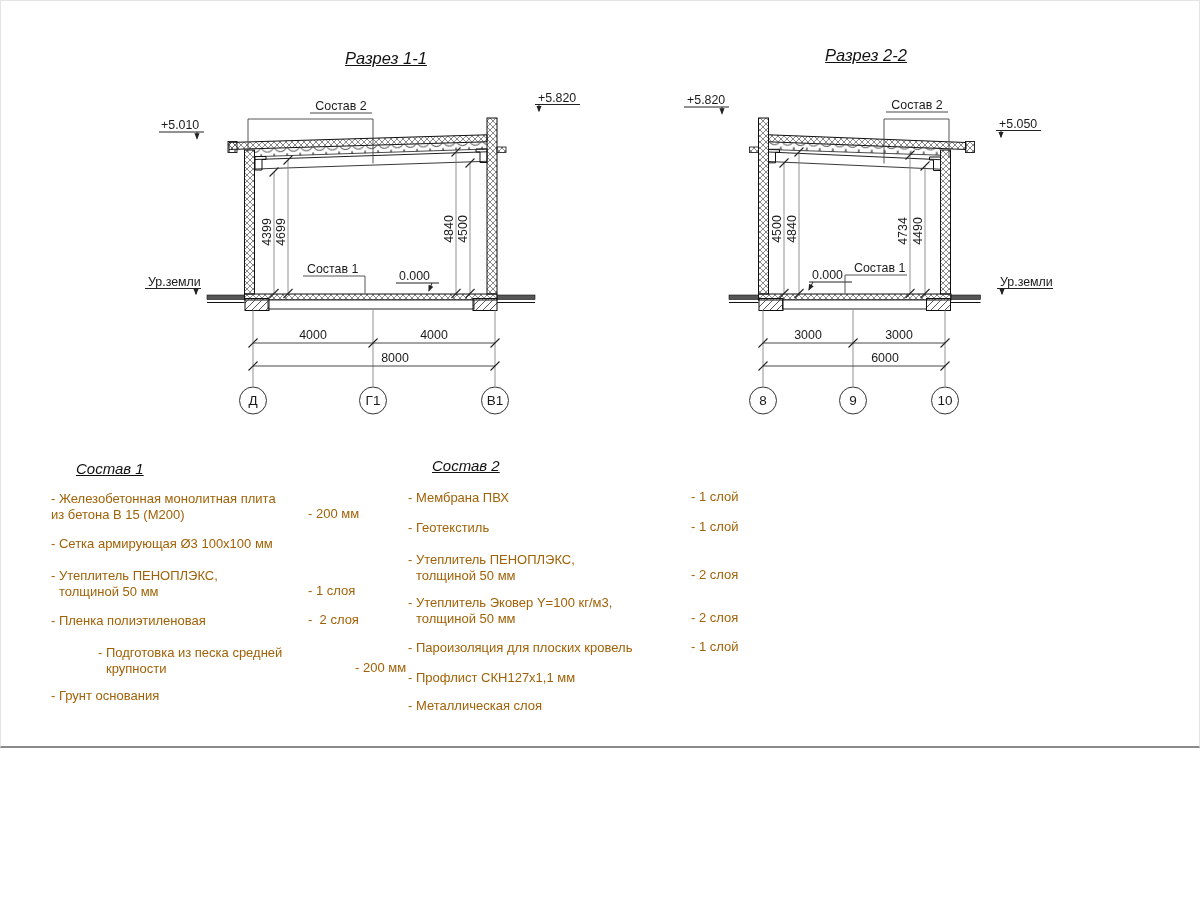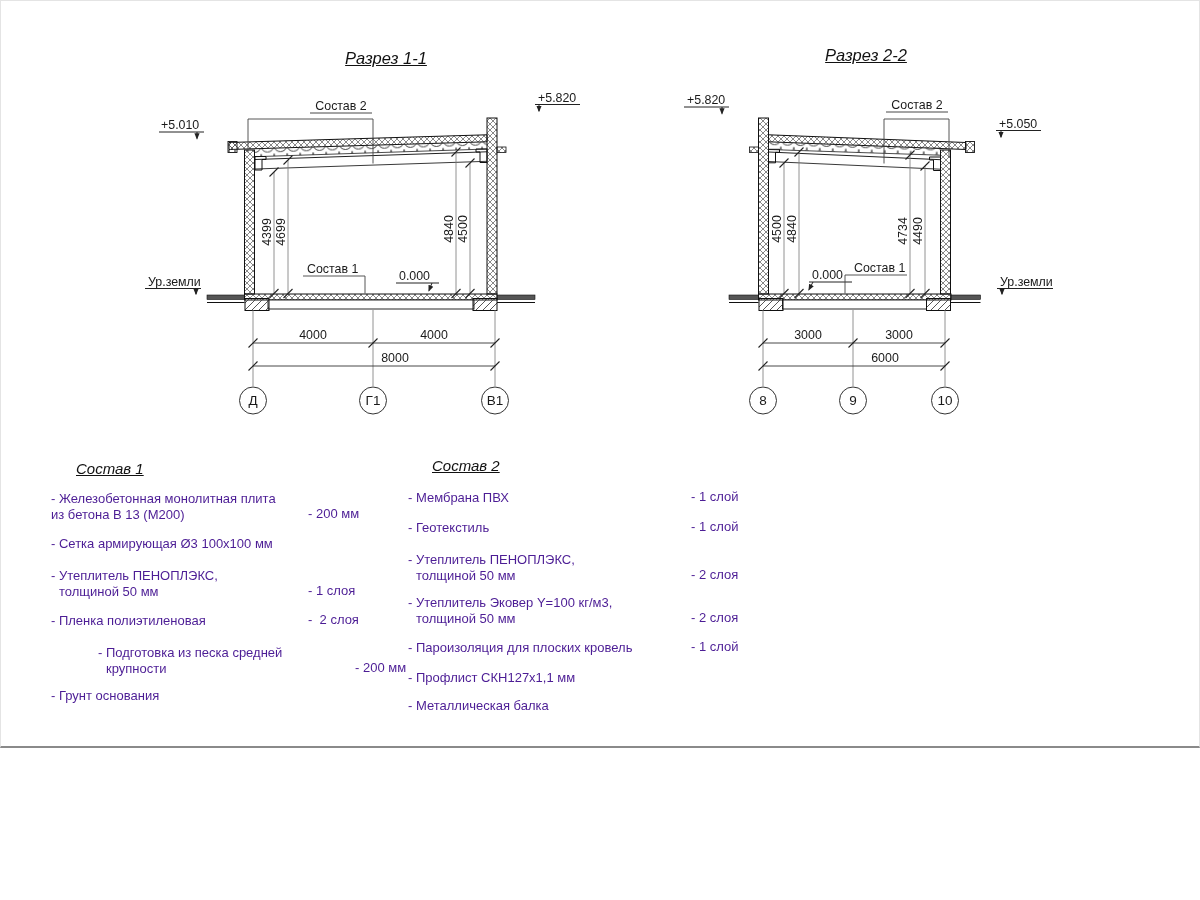--- a/index.html
+++ b/index.html
@@ -2,21 +2,21 @@
 <html><head>
 <meta charset="utf-8">
 <style>
   html,body{margin:0;padding:0;background:#fff;}
   #canvas{position:relative;width:1200px;height:748px;background:#fff;overflow:hidden;
           font-family:"Liberation Sans",sans-serif;color:#1a1a1a;
           border:1px solid #e4e4e4;border-bottom:2px solid #8a8a8a;box-sizing:border-box;}
   .sec-title{position:absolute;width:190px;text-align:center;font-style:italic;
              font-size:16.5px;text-decoration:underline;color:#111;}
   .list-title{position:absolute;font-style:italic;font-size:15px;text-decoration:underline;color:#111;}
-  .list-item{position:absolute;width:340px;font-size:13px;line-height:16px;color:#4c1d95;}
+  .list-item{position:absolute;width:340px;font-size:13px;line-height:16px;color:#a16207;}
   .list-item .l2{display:block;}
   .list-item .l2.indent{padding-left:8px;}
   .list-item .val{position:absolute;bottom:1px;white-space:pre;}
   .c1 .val{left:257px;}
   .c2 .val{left:246px;margin-left:37px;}
   svg{position:absolute;overflow:visible;}
   svg text{font-family:"Liberation Sans",sans-serif;fill:#1a1a1a;}
   .t12{font-size:12.4px;}
   .ax{font-size:13.5px;}
   .thin{stroke:#777;stroke-width:0.8;fill:none;}
@@ -263,21 +263,21 @@
       <text class="ax" x="762" y="404" text-anchor="middle">8</text>
       <text class="ax" x="852" y="404" text-anchor="middle">9</text>
       <text class="ax" x="944" y="404" text-anchor="middle">10</text>
     </g>
   </svg>
 
   <div class="list-title" style="left:75px;top:459px;">Состав 1</div>
   <div>
     <div class="list-item c1" style="left:50px;top:490px;">
       <span>- Железобетонная  монолитная плита</span>
-      <span class="l2">из бетона В 13 (М200)</span>
+      <span class="l2">из бетона В 15 (М200)</span>
       <span class="val">- 200 мм</span>
     </div>
     <div class="list-item c1" style="left:50px;top:535px;">
       <span>- Сетка армирующая Ø3 100x100 мм</span>
       <span class="val"></span>
     </div>
     <div class="list-item c1" style="left:50px;top:567px;">
       <span>-  Утеплитель ПЕНОПЛЭКС,</span>
       <span class="l2 indent">толщиной 50 мм</span>
       <span class="val">- 1 слоя</span>
@@ -317,17 +317,17 @@
       <span class="val">- 2 слоя</span>
     </div>
     <div class="list-item c2" style="left:407px;top:639px;">
       <span>- Пароизоляция для плоских кровель</span>
       <span class="val">- 1 слой</span>
     </div>
     <div class="list-item c2" style="left:407px;top:669px;">
       <span>- Профлист СКН127х1,1 мм</span>
     </div>
     <div class="list-item c2" style="left:407px;top:697px;">
-      <span>- Металлическая балка</span>
+      <span>- Металлическая слоя</span>
     </div>
   </div>
 
 </div>
 
 </body></html>

